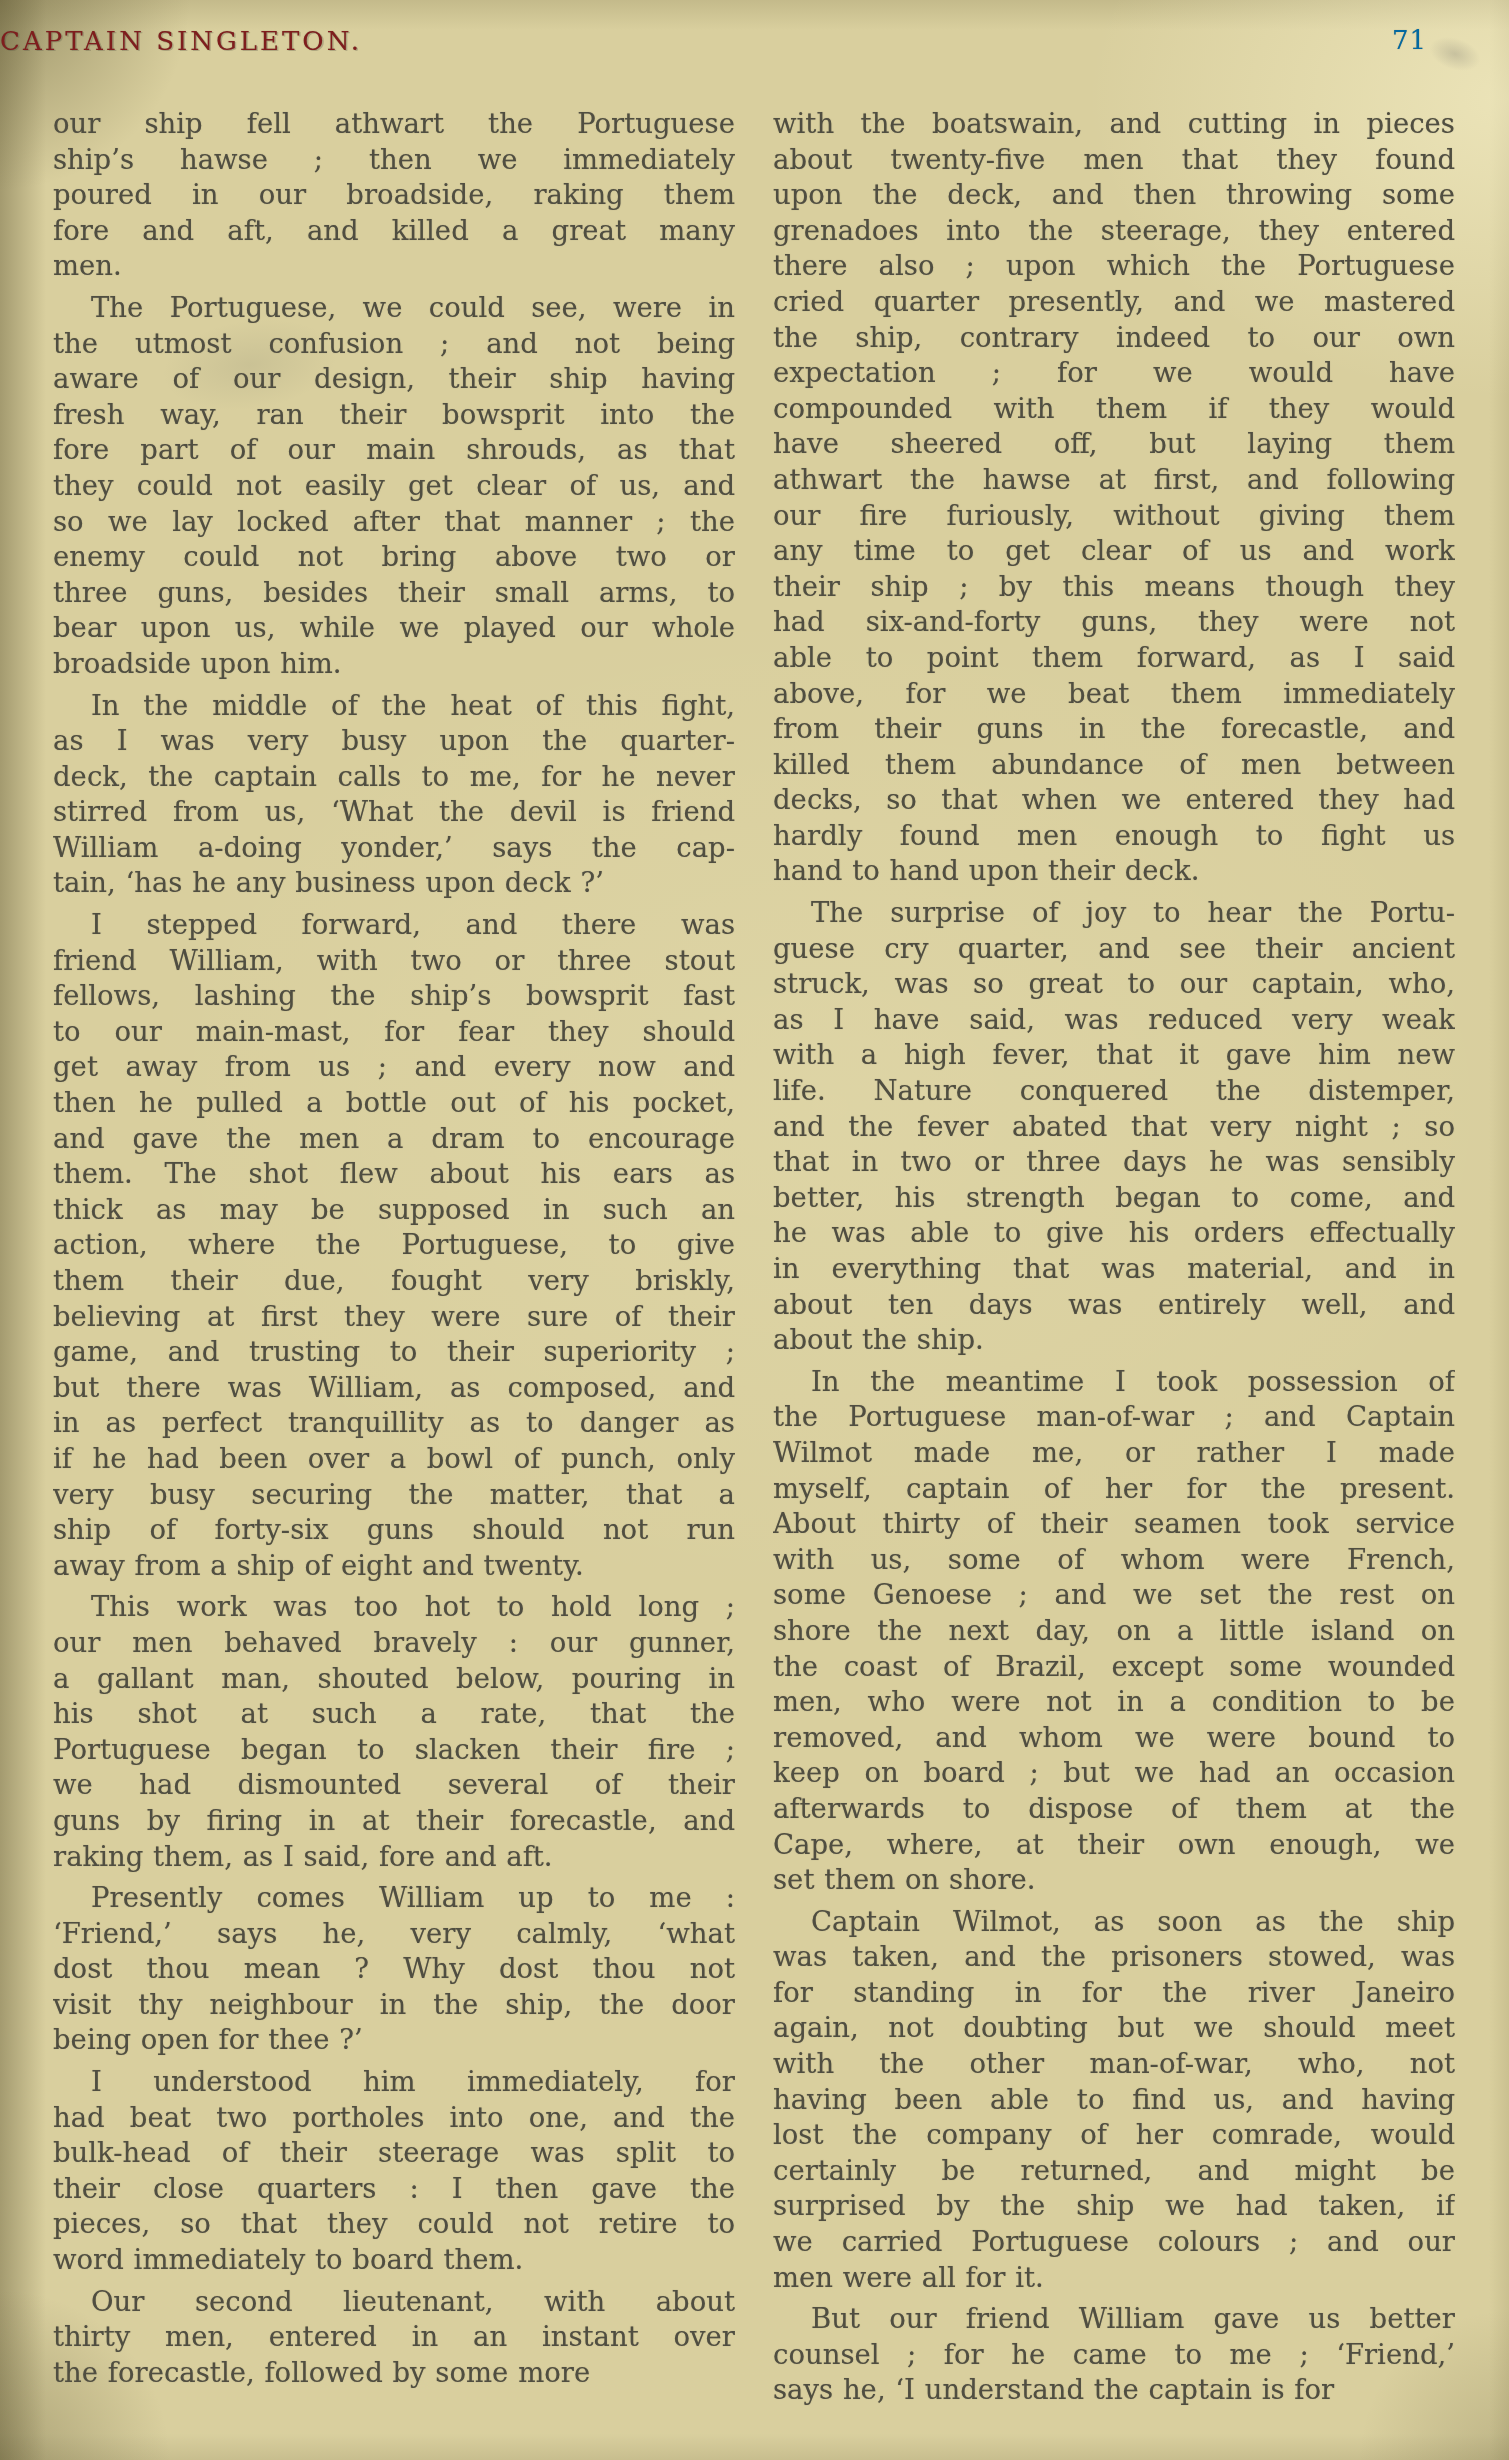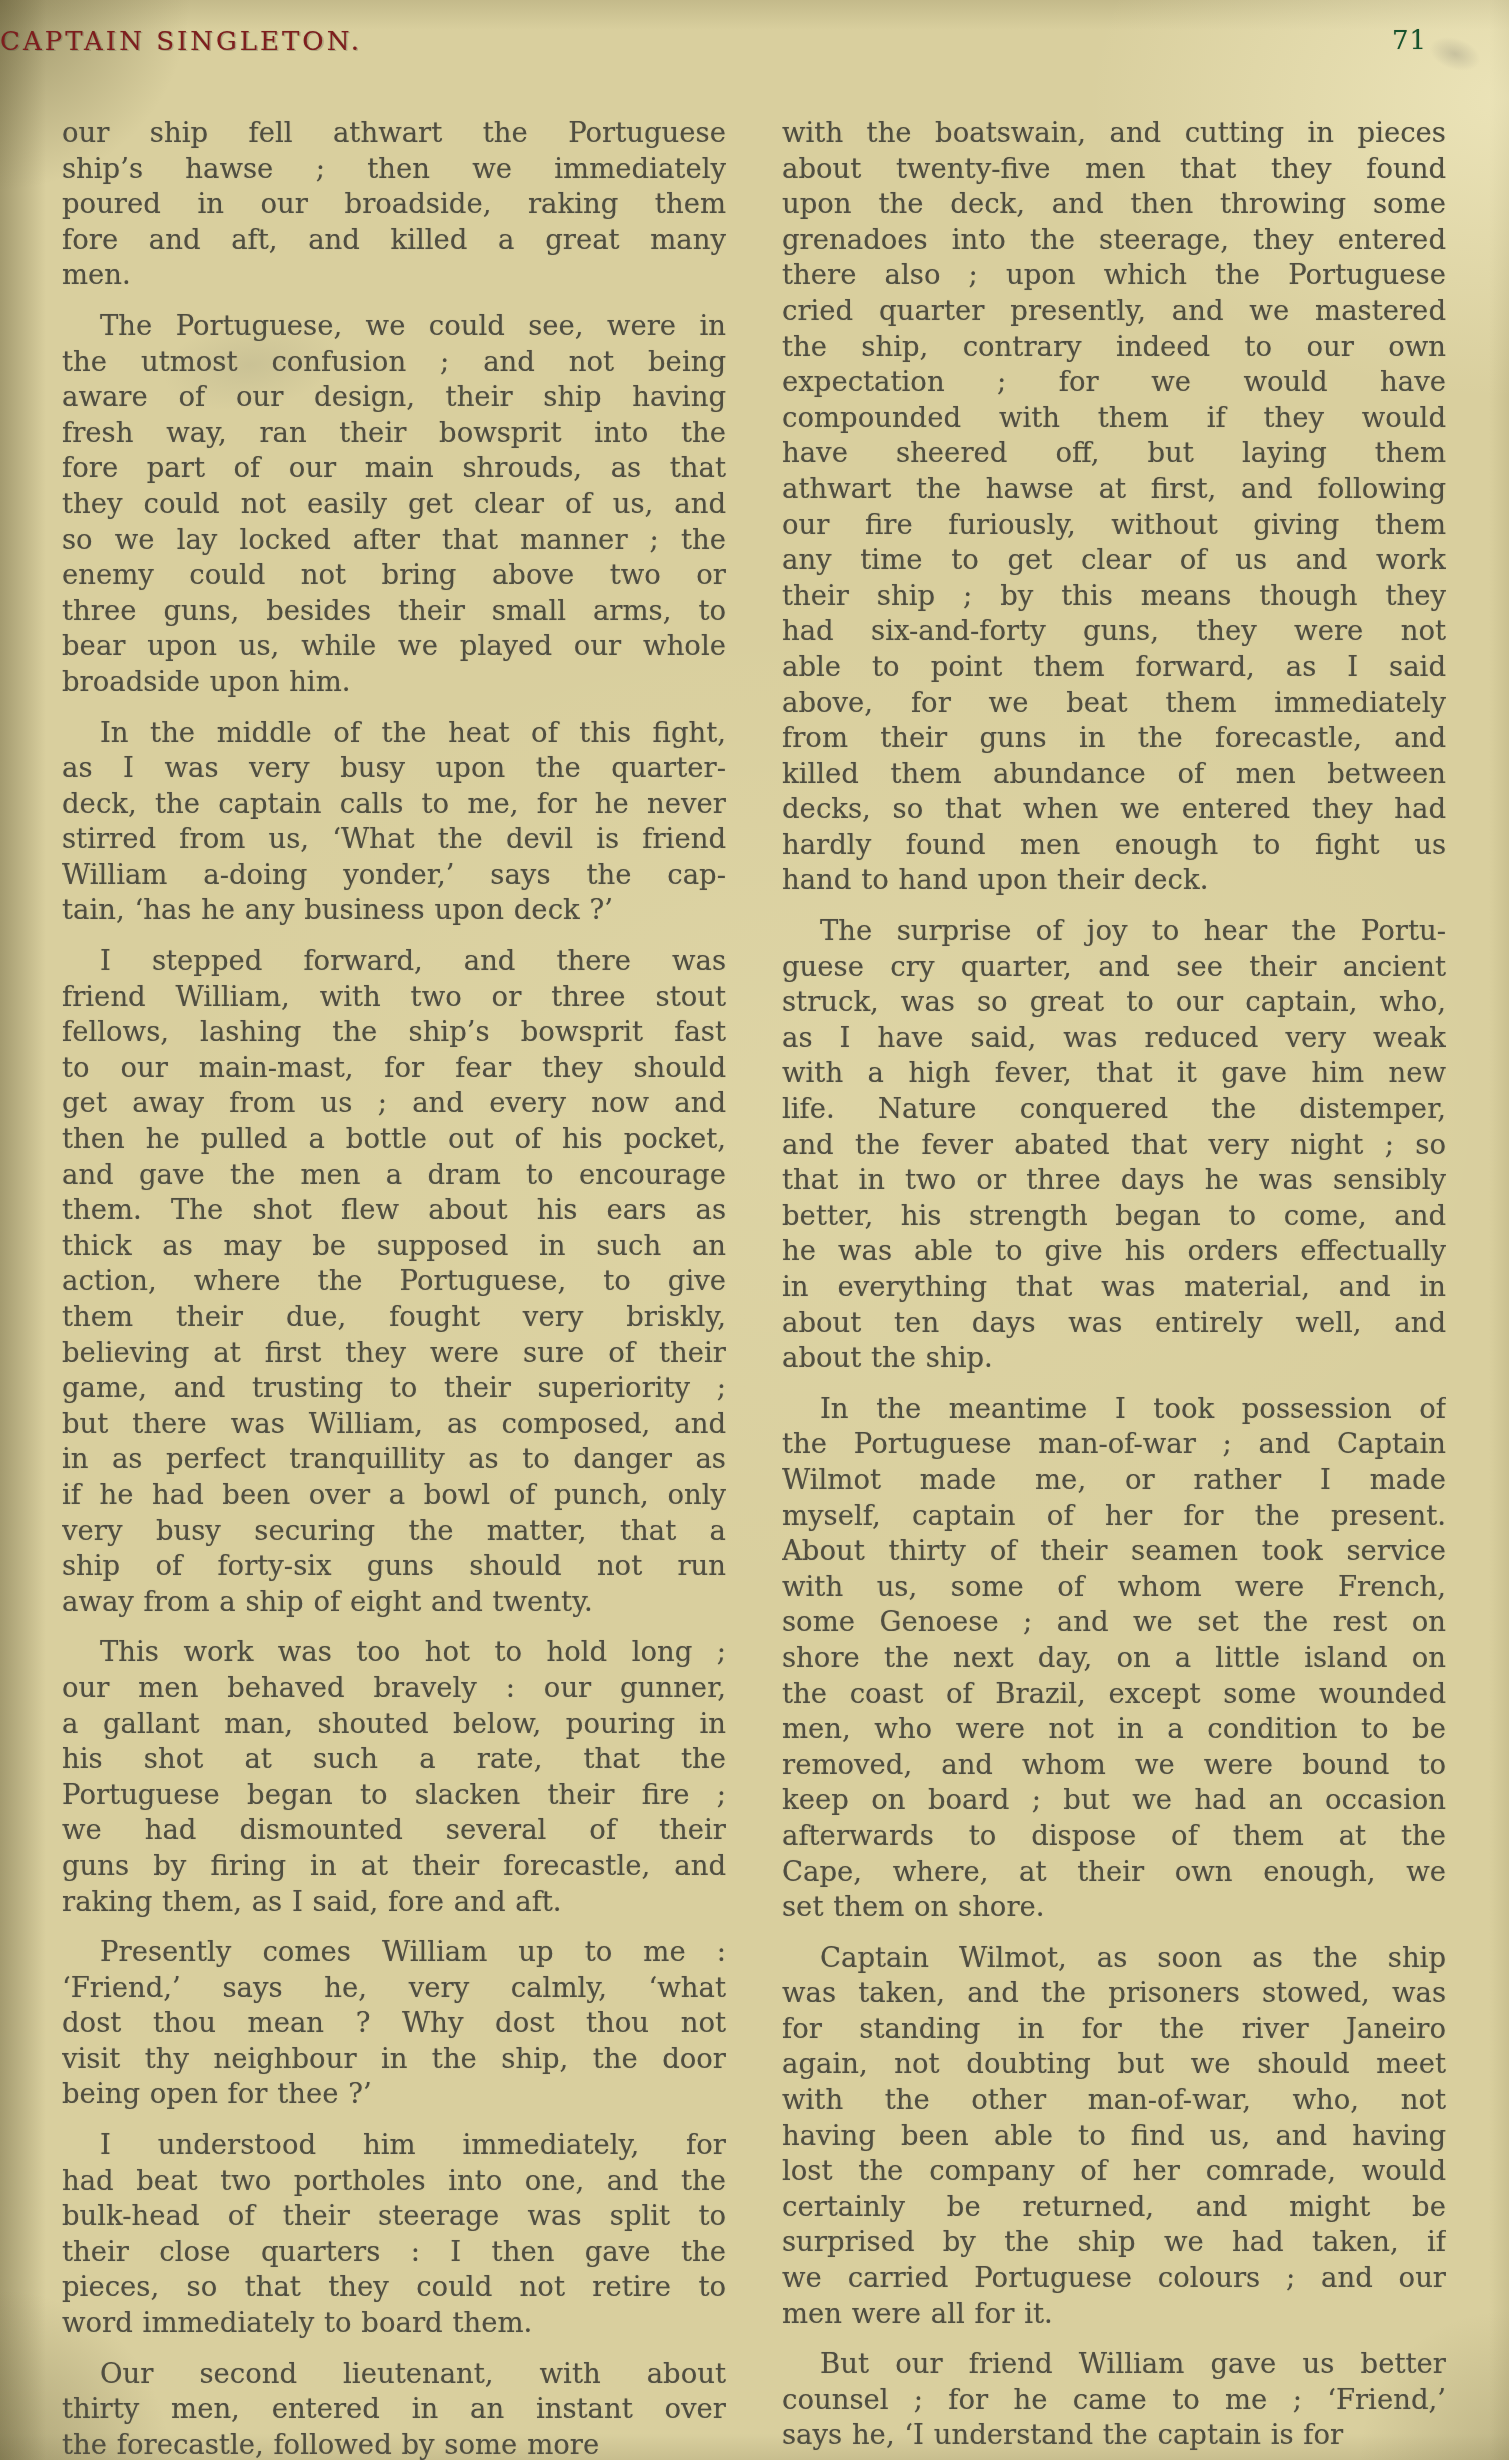--- a/index.html
+++ b/index.html
@@ -47,35 +47,35 @@
   .running-head{
     position:absolute;top:26px;left:0;width:1440px;
     text-align:left;
     font-size:26px;letter-spacing:3px;
     color:#7f1d1d;
     text-shadow:1.6px 1.1px 0 rgba(86,84,63,.28), 0 0 1px rgba(86,84,63,.55);
   }
   .page-number{
     position:absolute;top:25px;left:1392px;
     font-size:26px;letter-spacing:1px;
-    color:#14532d;
+    color:#0369a1;
     text-shadow:0 0 1px rgba(86,84,63,.5);
   }
   .columns{
     position:absolute;top:100px;left:47px;
     width:1414px;
     display:flex;gap:26px;
   }
   .column{
     width:694px;
     font-size:27.5px;
     line-height:35.6px;
     text-shadow:0 0 1px rgba(90,88,70,.45);
   }
-  .para{margin:15px;}
+  .para{margin:6px;}
   .line{
     height:35.6px;
     overflow:hidden;
     text-align:justify;
     text-align-last:justify;
     white-space:normal;
     word-spacing:1px;
   }
   .line.last{text-align-last:left;}
   .line.indented{text-indent:38px;}

